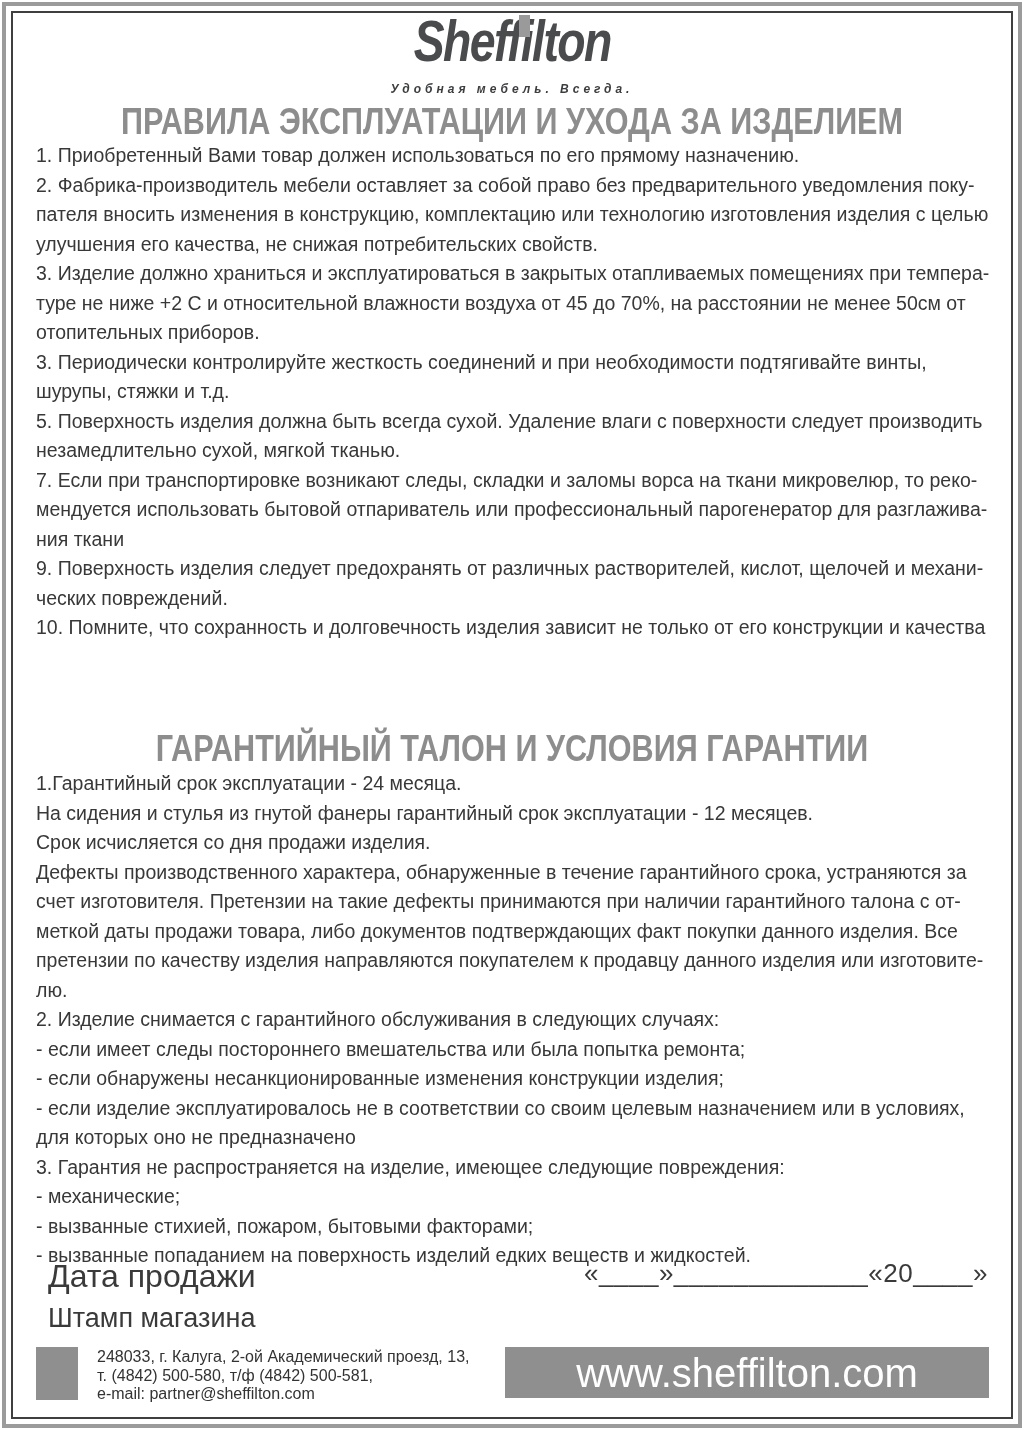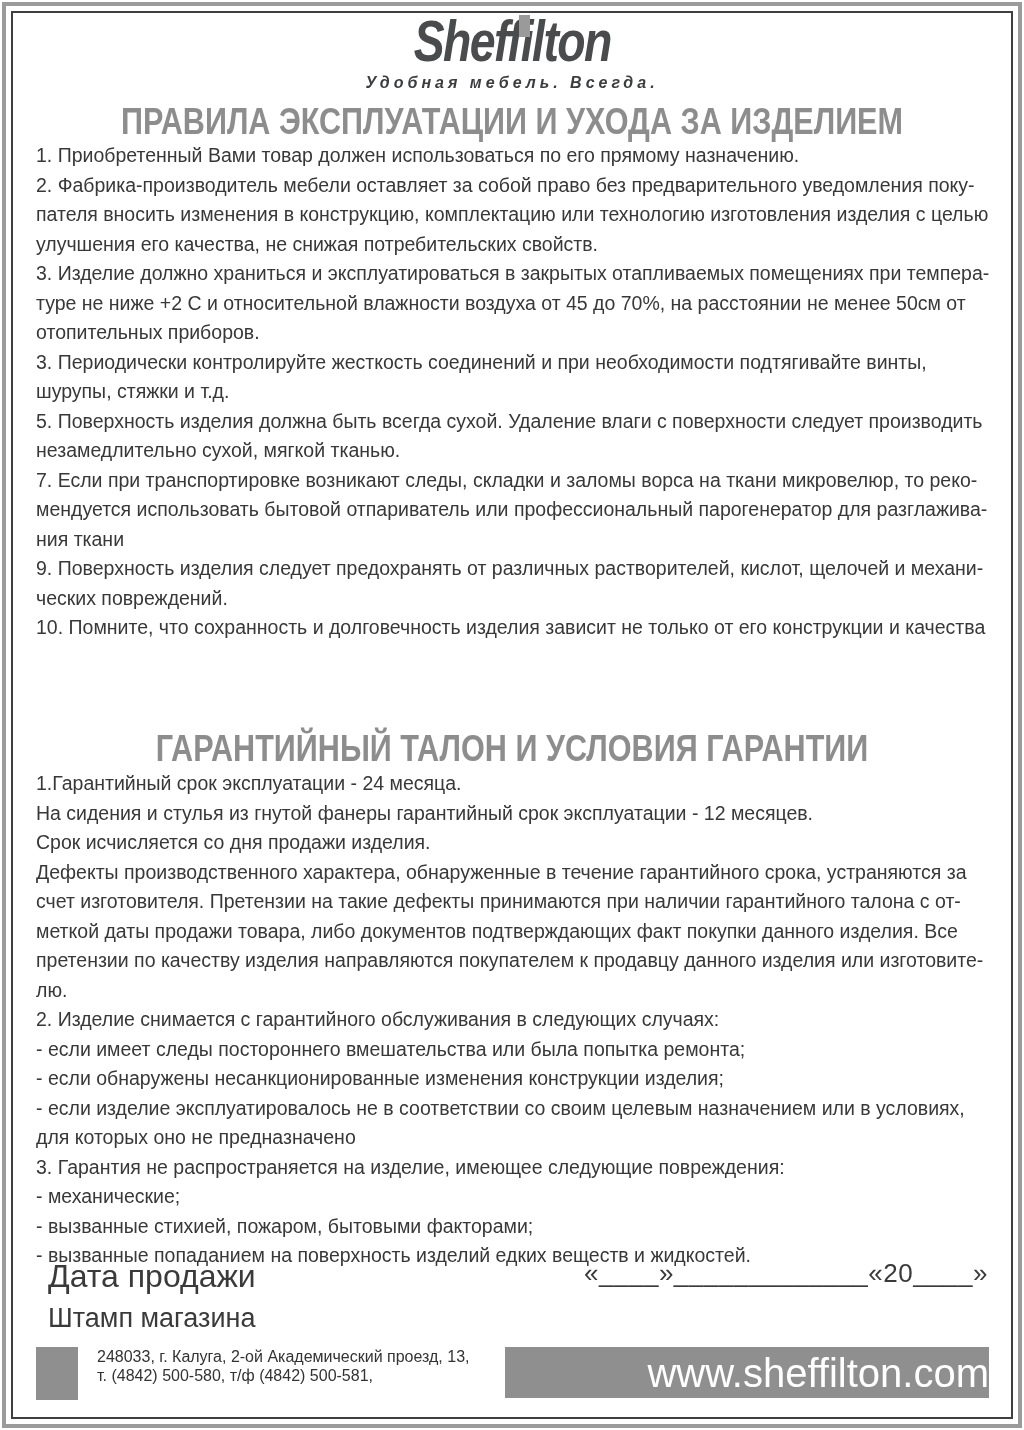--- a/index.html
+++ b/index.html
@@ -21,22 +21,22 @@
   .brand {
     font-size:58px; font-weight:bold; color:#4a4b4d; line-height:1;
     letter-spacing:-2px; transform:scaleX(0.80); transform-origin:center;
     display:inline-block; margin:0;
   }
   .logo-dot {
     position:absolute; left:519px; top:15px; width:11px; height:22px;
     background:#9a9a9b;
   }
   .tagline {
-    font-size:16px; font-weight:bold; color:#3c3d3f;
-    letter-spacing:4px; margin-top:4px;
+    font-size:12px; font-weight:bold; color:#3c3d3f;
+    letter-spacing:4px; margin-top:12px;
   }
   .sec-title {
     position:absolute; left:0; width:100%; text-align:center;
     font-size:36px; font-weight:bold; color:#8d8d8d; line-height:1;
     transform:scaleX(0.85); transform-origin:center; margin:0;
   }
   .h1 { top:104px; }
   .h2 { top:731px; }
   .textblock {
     position:absolute; left:36px; width:954px;
@@ -54,21 +54,21 @@
   .stamp-label { position:absolute; top:1303px; left:48px; font-size:27px; color:#3a3a3a; }
   .stamp-box { position:absolute; left:36px; top:1347px; width:42px; height:53px; background:#8f8f8f; }
   .address {
     position:absolute; left:97px; top:1348px;
     font-size:16px; line-height:18.5px; color:#333333;
   }
   .address div { margin:0; }
   .website-banner {
     position:absolute; left:505px; top:1347px; width:484px; height:51px;
     background:#8f8f8f; color:#ffffff; display:flex;
-    align-items:center; justify-content:flex-end;
+    align-items:center; justify-content:center;
     font-size:40px; line-height:1;
   }
 </style>
 </head>
 <body>
 
 <div class="border-outer"></div>
 <div class="border-inner"></div>
 
 <div class="logo-wrap">
@@ -126,17 +126,18 @@
   <span class="date-blanks">«____»_____________«20____»</span>
 </div>
 
 <div class="stamp-label">Штамп магазина</div>
 
 <div class="stamp-box"></div>
 
 <div class="address">
   <div>248033, г. Калуга, 2-ой Академический проезд, 13,</div>
   <div>т. (4842) 500-580, т/ф (4842) 500-581,</div>
+  <div>e-mail: partner@sheffilton.com</div>
 </div>
 
 <div class="website-banner">
   <span>www.sheffilton.com</span>
 </div>
 
 </body></html>

